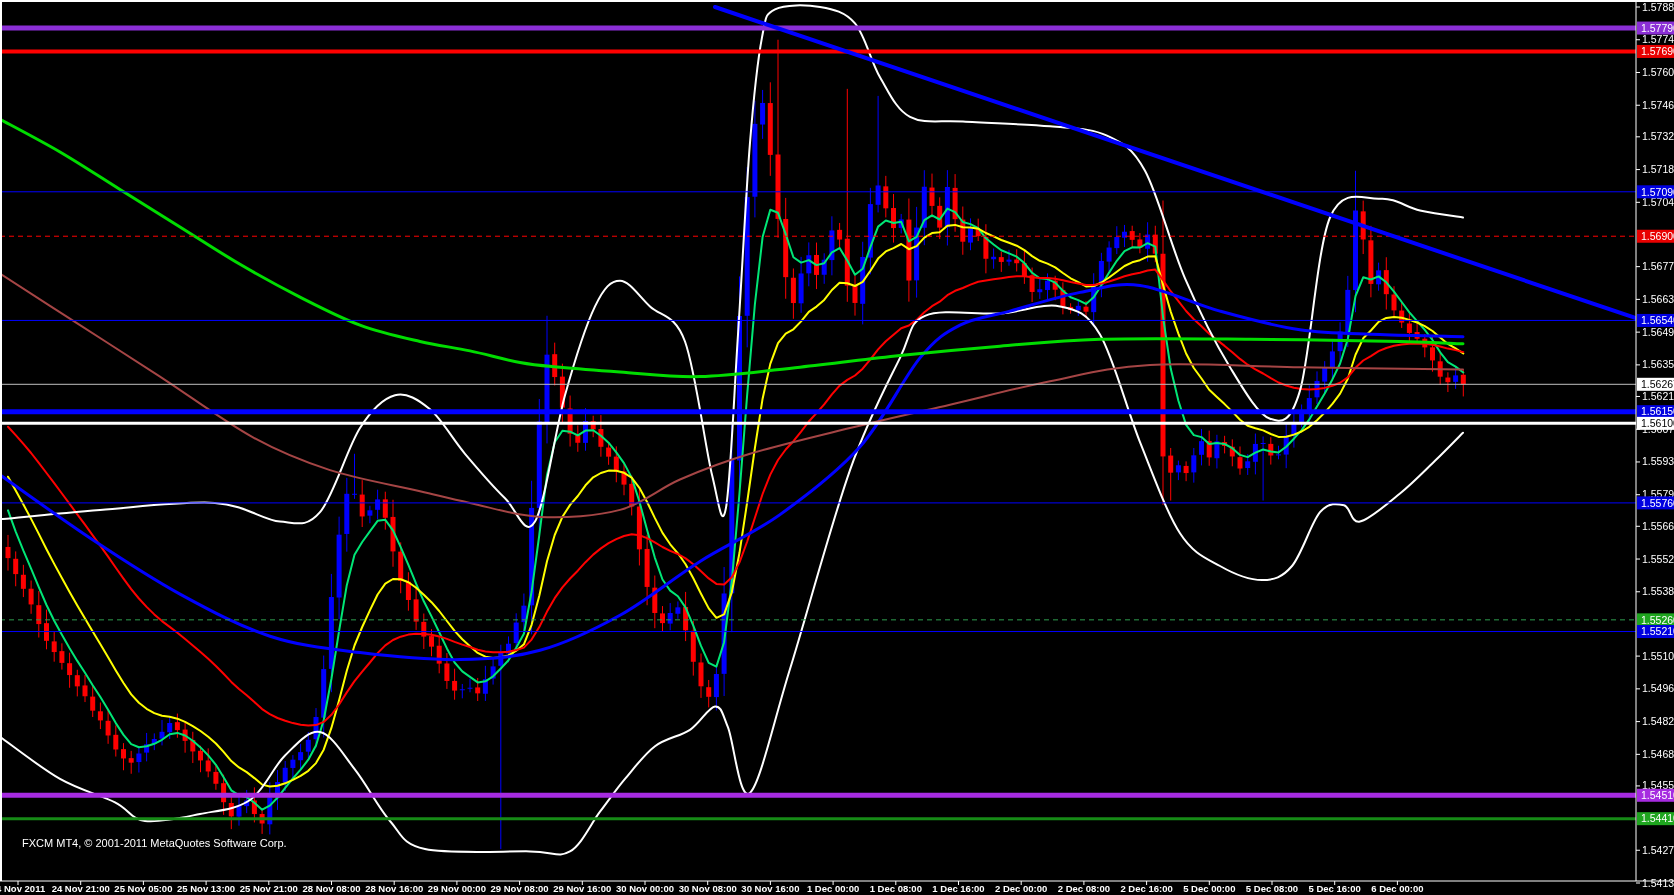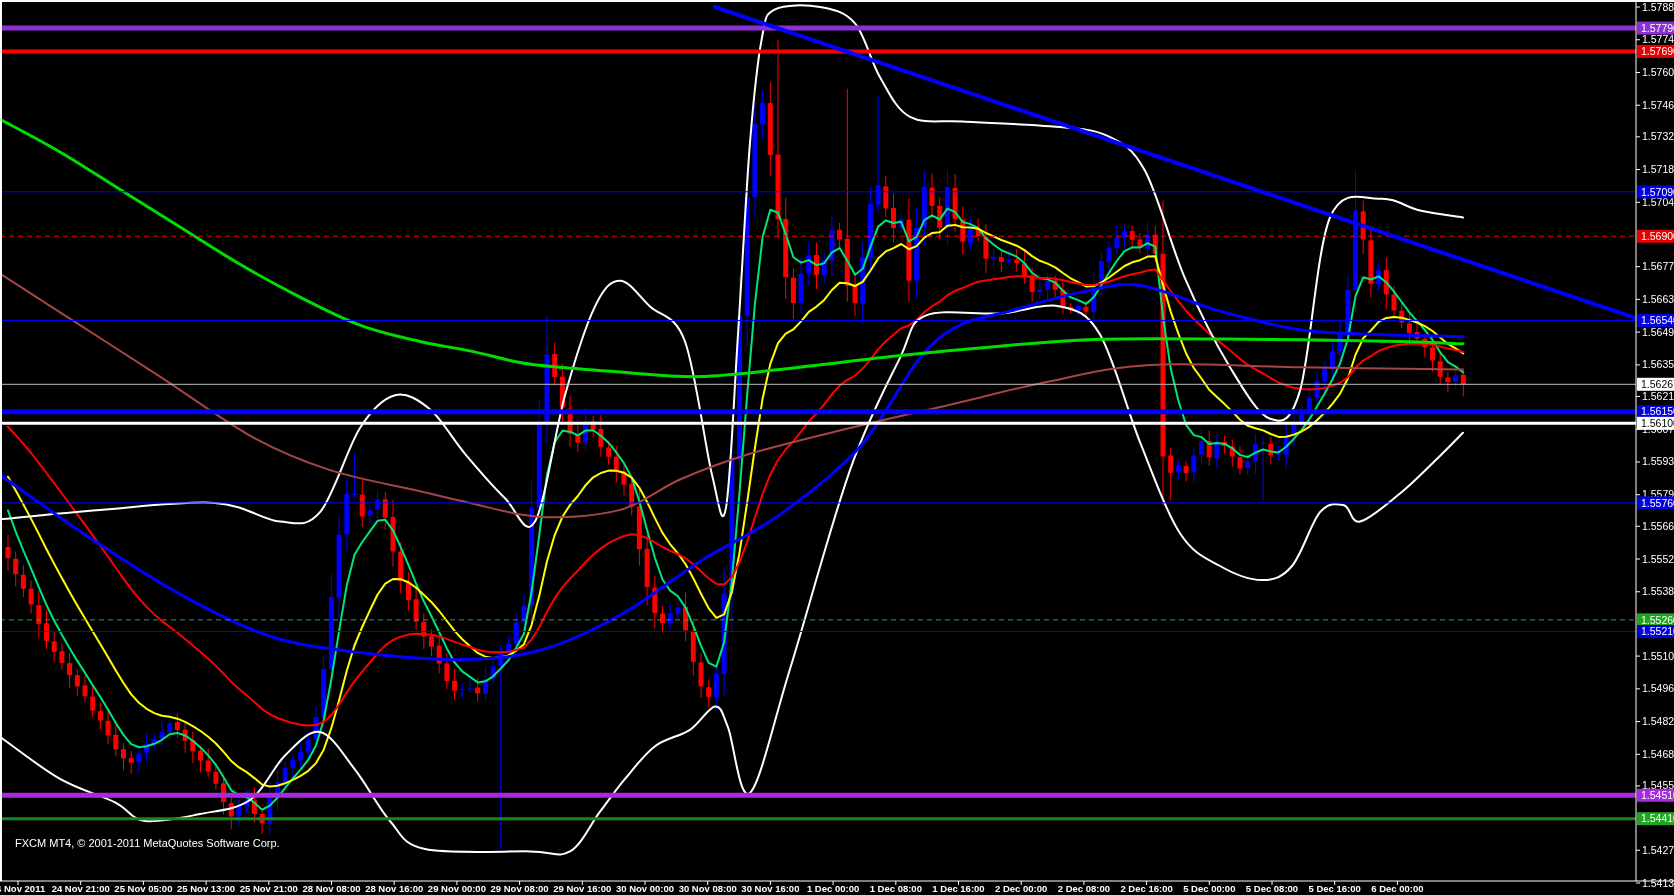--- a/index.html
+++ b/index.html
@@ -5,21 +5,21 @@
   html,body{margin:0;padding:0;background:#000;}
   .chart-window{
     position:relative;
     width:1674px;height:895px;
     background:#000;
     font-family:"Liberation Sans", sans-serif;
     overflow:hidden;
   }
   svg{display:block;}
   .copyright{
-    position:absolute;left:15px;top:837px;
+    position:absolute;left:22px;top:837px;
     color:#ffffff;font-size:11px;letter-spacing:0;
     font-family:"Liberation Sans", sans-serif;
   }
   text{font-family:"Liberation Sans", sans-serif;}
 </style>
 </head>
 <body>
 
 <div class="chart-window">
   <svg id="chart" width="1674" height="895">

